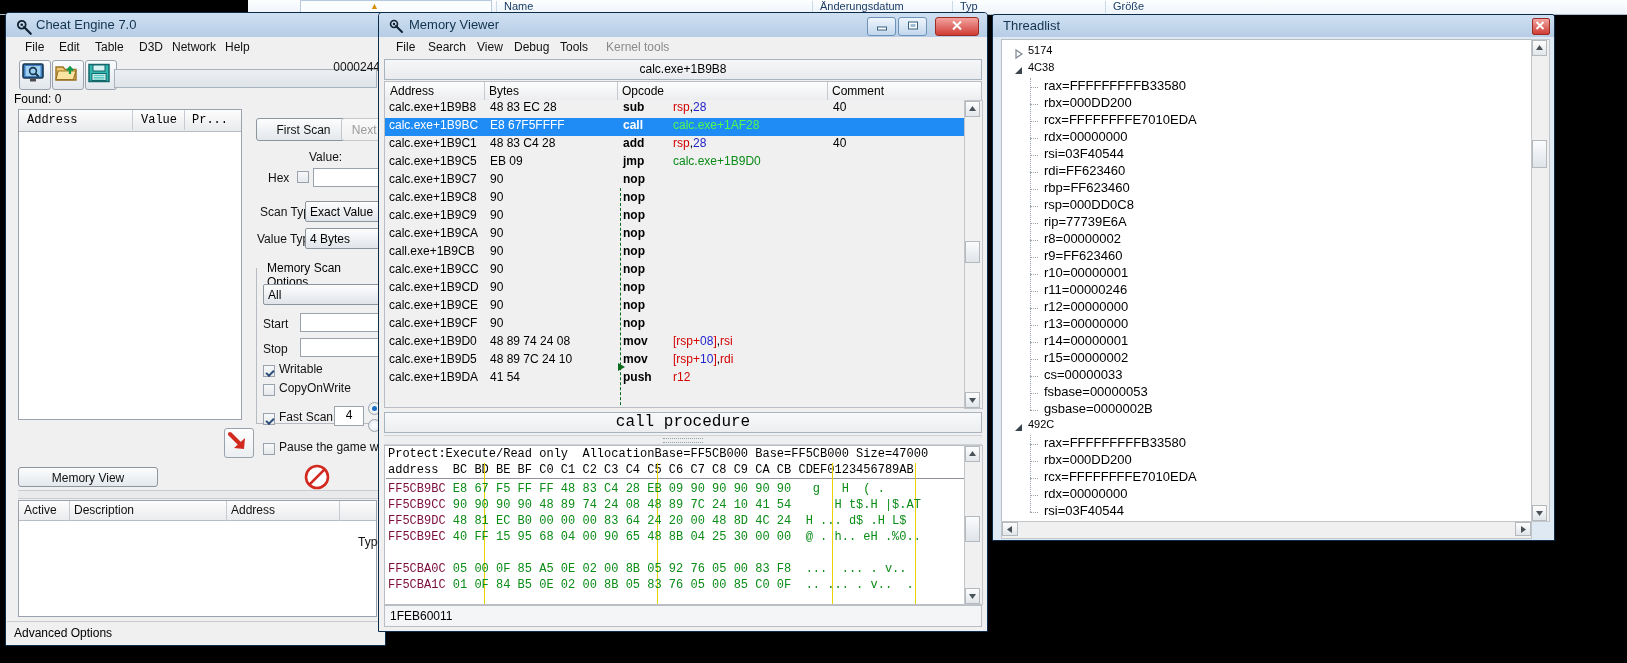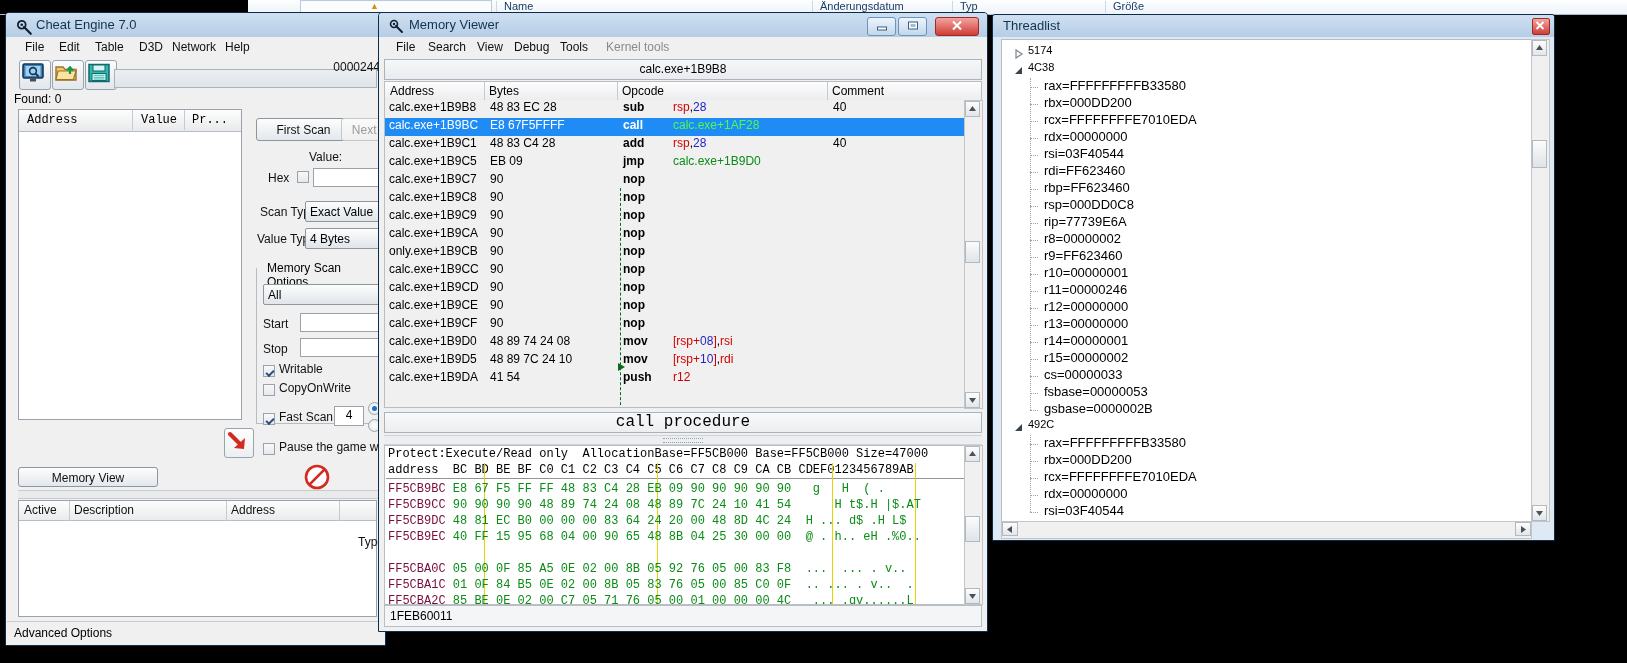--- a/index.html
+++ b/index.html
@@ -418,21 +418,21 @@
           <span class="dm c">nop</span>
           <span class="dp"></span>
         </div>
         <div class="dis-row" style="top: 126px;">
           <span class="da c">calc.exe+1B9CA</span>
           <span class="db c">90</span>
           <span class="dm c">nop</span>
           <span class="dp"></span>
         </div>
         <div class="dis-row" style="top: 144px;">
-          <span class="da c">only.exe+1B9CB</span>
+          <span class="da c">call.exe+1B9CB</span>
           <span class="db c">90</span>
           <span class="dm c">nop</span>
           <span class="dp"></span>
         </div>
         <div class="dis-row" style="top: 162px;">
           <span class="da c">calc.exe+1B9CC</span>
           <span class="db c">90</span>
           <span class="dm c">nop</span>
           <span class="dp"></span>
         </div>
@@ -499,21 +499,20 @@
       <div class="hexsep" style="left:99px;top:17px;bottom:0;"></div>
       <div class="hexsep" style="left:272px;top:17px;bottom:0;"></div>
       <div class="hexsep" style="left:447px;top:17px;bottom:0;"></div>
       <div class="hexsep" style="left:530px;top:17px;bottom:0;"></div>
     <div class="hex-row" style="top: 36px;"><span class="hx-addr">FF5CB9BC </span><span class="hx-b">E8 67 F5 FF FF 48 83 C4 28 EB 09 90 90 90 90 90  </span><span class="hx-a"> g   H  ( .</span></div>
         <div class="hex-row" style="top: 52px;"><span class="hx-addr">FF5CB9CC </span><span class="hx-b">90 90 90 90 48 89 74 24 08 48 89 7C 24 10 41 54  </span><span class="hx-a">    H t$.H |$.AT</span></div>
         <div class="hex-row" style="top: 68px;"><span class="hx-addr">FF5CB9DC </span><span class="hx-b">48 81 EC B0 00 00 00 83 64 24 20 00 48 8D 4C 24  </span><span class="hx-a">H ... d$ .H L$</span></div>
         <div class="hex-row" style="top: 84px;"><span class="hx-addr">FF5CB9EC </span><span class="hx-b">40 FF 15 95 68 04 00 90 65 48 8B 04 25 30 00 00  </span><span class="hx-a">@ . h.. eH .%0..</span></div>
         <div class="hex-row" style="top: 116px;"><span class="hx-addr">FF5CBA0C </span><span class="hx-b">05 00 0F 85 A5 0E 02 00 8B 05 92 76 05 00 83 F8  </span><span class="hx-a">...  ... . v..</span></div>
         <div class="hex-row" style="top: 132px;"><span class="hx-addr">FF5CBA1C </span><span class="hx-b">01 0F 84 B5 0E 02 00 8B 05 83 76 05 00 85 C0 0F  </span><span class="hx-a">.. ... . v..  .</span></div>
-        <div class="hex-row" style="top: 148px;"><span class="hx-addr">FF5CBA2C </span><span class="hx-b">85 BE 0E 02 00 C7 05 71 76 05 00 01 00 00 00 4C  </span><span class="hx-a"> ... .qv......L</span></div>
       </div>
 
     <div id="hex-scroll">
       <div class="sbbtn" style="top:0;">
         <svg width="13" height="14" viewBox="0 0 13 14">
             <path d="M6.5 4 L10 9 L3 9 Z" fill="#4a5259"></path>
           </svg>
       </div>
       <div class="sbbtn" style="bottom:0;">
         <svg width="13" height="14" viewBox="0 0 13 14">

